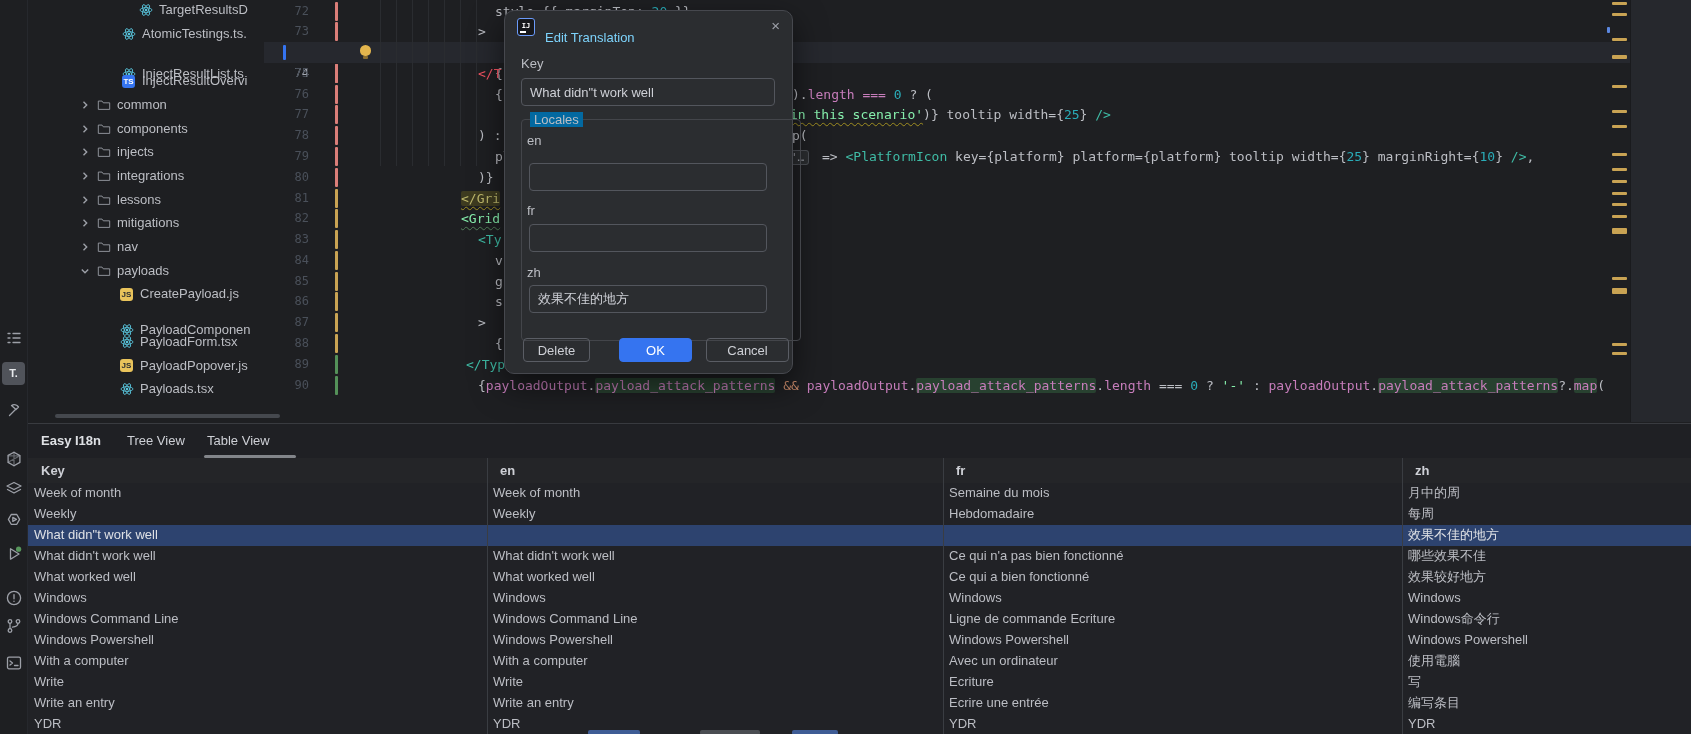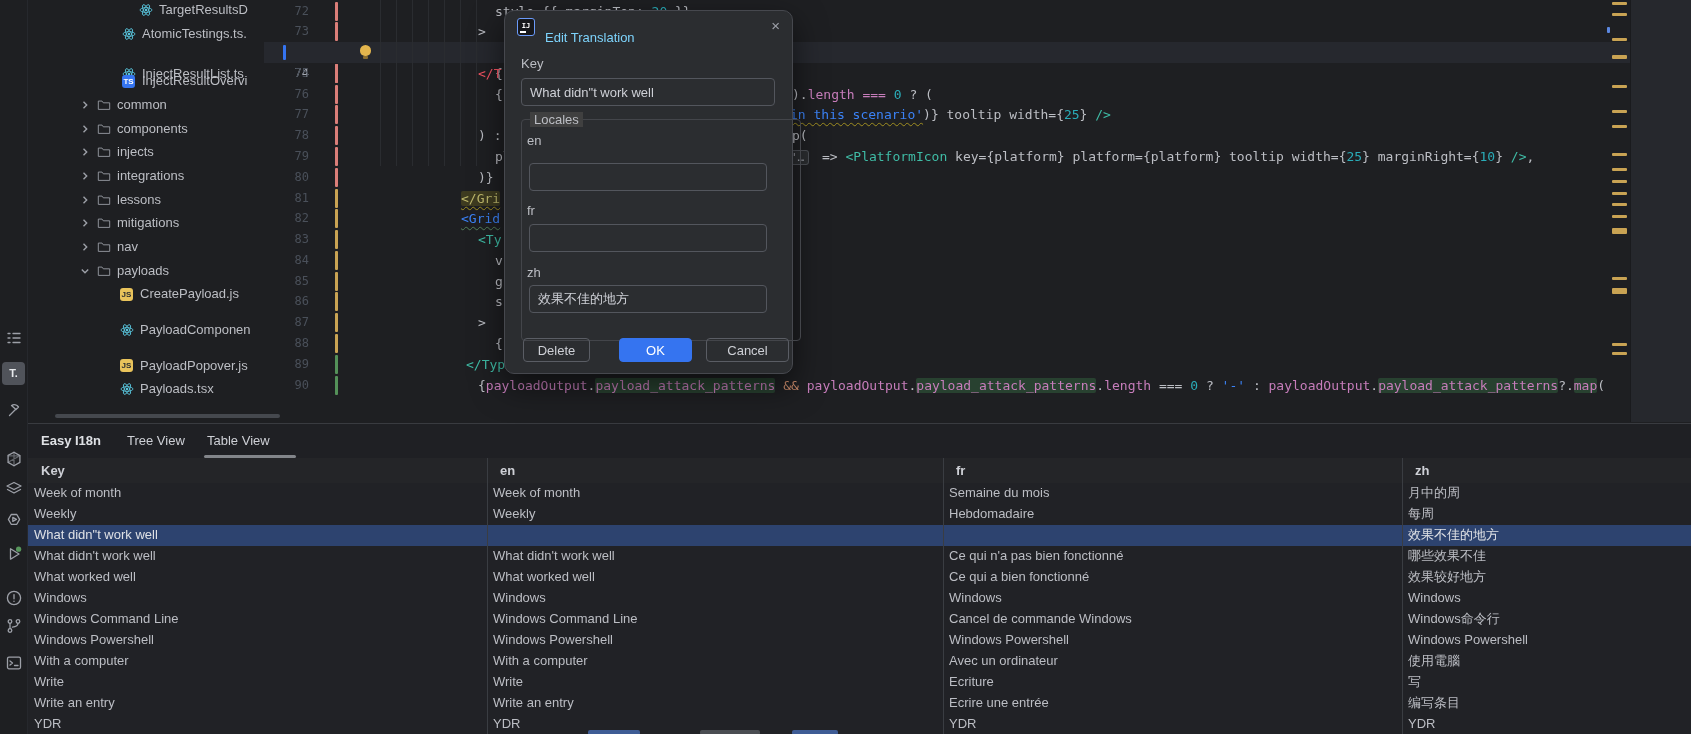--- a/index.html
+++ b/index.html
@@ -26,21 +26,21 @@
   #editor{left:264px;top:0;width:1366px;height:422px;}
   #caretline{position:absolute;left:0;width:1366px;top:42px;height:21px;background:#26282E;}
   .guide{position:absolute;top:0;height:166px;width:1px;background:#2A2C30;}
   .crow{position:absolute;left:0;right:0;height:21px;line-height:21px;font-family:"DejaVu Sans Mono",monospace;font-size:13px;white-space:pre;}
   .ln{position:absolute;left:0;width:45px;text-align:right;color:#4A505A;font-size:12px;}
   .ln.cur{color:#A1A6B0;}
   .vcs{position:absolute;left:71px;top:1px;width:3px;height:19px;border-radius:1px;}
   .seg{position:absolute;top:0;}
   .t-def{color:#BCBEC4}.t-tag{color:#3FBCA6}.t-tagred{color:#F75464}
   .t-tagol{color:#BDB76B;background:#3E3B20;border-radius:2px}
-  .t-str{color:#3b82f6}.t-num{color:#2AACB8}.t-fn{color:#C77DBB}.t-field{color:#C77DBB}.t-kw{color:#CF8E6D}
+  .t-str{color:#86efac}.t-num{color:#2AACB8}.t-fn{color:#C77DBB}.t-field{color:#C77DBB}.t-kw{color:#CF8E6D}
   .t-fold{border:1px solid #4E5157;background:#2B2D30;color:#9DA0A8;border-radius:3px;padding:0 4px;font-size:11px}
   .t-hl{background:rgba(60,130,75,.35);border-radius:2px}
   .t-wavy{text-decoration:underline wavy #A08E21;text-decoration-thickness:1px;text-underline-offset:3px}
   .t-gwavy{text-decoration:underline wavy #53805A;text-decoration-thickness:1px;text-underline-offset:3px}
   #caretbar{left:283px;top:45px;width:3px;height:15px;background:#3574F0;border-radius:1px;z-index:2;}
   #bulb{left:360px;top:45px;width:11px;height:11px;background:#E3B54D;border-radius:50% 50% 45% 45%;z-index:2;}
   #bulb:after{content:"";position:absolute;left:3px;top:11px;width:5px;height:3px;background:#8a6d2f;border-radius:1px;}
 
   
   #rstrip{left:1630px;top:0;width:61px;height:422px;background:#26282D;border-left:1px solid #1A1B1E;}
@@ -70,21 +70,21 @@
   #dlg-ico{position:absolute;left:12px;top:7px;width:16px;height:16px;background:#17181B;border:1px solid #6B9BFA;border-radius:3px;
            color:#fff;font:700 7px/14px "DejaVu Sans Mono",monospace;text-align:center;}
   #dlg-ico:after{content:"";position:absolute;left:2px;bottom:2px;width:6px;height:2px;background:#fff;}
   #dlg-title{position:absolute;left:40px;top:0;height:30px;line-height:30px;color:#7dd3fc;margin-top:12px;}
   #dlg-close{position:absolute;right:12px;top:0;height:30px;line-height:30px;color:#9DA0A8;font-size:15px;cursor:default;}
   .dlg-label{position:absolute;color:#BCBEC4;}
   .dlg-input{position:absolute;background:#2B2D30;border:1px solid #53565D;border-radius:4px;color:#CED0D6;
              font-size:13px;padding:0 8px;box-sizing:border-box;height:28px;outline:none;
              font-family:"Liberation Sans","DejaVu Sans",sans-serif;}
   #dlg-fieldset{position:absolute;left:14px;top:108px;width:258px;height:207px;border:1px solid #43454A;border-radius:4px;}
-  #dlg-legend{position:absolute;left:8px;top:-8px;background:#404040;padding:0 4px;color:#BCBEC4;}
+  #dlg-legend{position:absolute;left:8px;top:-8px;background:#0369a1;padding:0 4px;color:#BCBEC4;}
   .dbtn{position:absolute;top:327px;height:24px;border-radius:4px;font-size:13px;line-height:22px;text-align:center;
         color:#CED0D6;border:1px solid #5A5D64;background:transparent;box-sizing:border-box;}
   .dbtn.primary{background:#3574F0;border-color:#3574F0;color:#FFFFFF;}
 </style>
 </head>
 <body>
 
 <div id="stripe" class="abs">
   <div class="sic" style="top:326px">
       <svg width="18" height="18" viewBox="0 0 18 18">
@@ -306,20 +306,33 @@
         <svg width="14" height="14" viewBox="0 0 16 16">
           <g fill="none" stroke="#58C4DC" stroke-width="1">
             <ellipse cx="8" cy="8" rx="6.8" ry="2.7"></ellipse>
             <ellipse cx="8" cy="8" rx="6.8" ry="2.7" transform="rotate(60 8 8)"></ellipse>
             <ellipse cx="8" cy="8" rx="6.8" ry="2.7" transform="rotate(120 8 8)"></ellipse>
           </g>
           <circle cx="8" cy="8" r="1.4" fill="#58C4DC"></circle>
         </svg>
       </span>
       <span style="left:112px">PayloadComponen</span>
+    </div>
+    <div class="trow" style="top: 329.8px;">
+      <span style="left:92px">
+        <svg width="14" height="14" viewBox="0 0 16 16">
+          <g fill="none" stroke="#58C4DC" stroke-width="1">
+            <ellipse cx="8" cy="8" rx="6.8" ry="2.7"></ellipse>
+            <ellipse cx="8" cy="8" rx="6.8" ry="2.7" transform="rotate(60 8 8)"></ellipse>
+            <ellipse cx="8" cy="8" rx="6.8" ry="2.7" transform="rotate(120 8 8)"></ellipse>
+          </g>
+          <circle cx="8" cy="8" r="1.4" fill="#58C4DC"></circle>
+        </svg>
+      </span>
+      <span style="left:112px">PayloadForm.tsx</span>
     </div>
     <div class="trow" style="top: 353.5px;">
       <span style="left:92px">
         <span class="fbadge js">JS</span>
       </span>
       <span style="left:112px">PayloadPopover.js</span>
     </div>
     <div class="trow" style="top: 377.2px;">
       <span style="left:92px">
         <svg width="14" height="14" viewBox="0 0 16 16">
@@ -440,21 +453,21 @@
       </div>
       <div class="tr" style="top: 164px;">
         <span class="tc" style="left: 6px; width: 447px;">Windows</span>
         <span class="tc" style="left: 465px; width: 444px;">Windows</span>
         <span class="tc" style="left: 921px; width: 447px;">Windows</span>
         <span class="tc" style="left: 1380px; width: 277px;">Windows</span>
       </div>
       <div class="tr" style="top: 185px;">
         <span class="tc" style="left: 6px; width: 447px;">Windows Command Line</span>
         <span class="tc" style="left: 465px; width: 444px;">Windows Command Line</span>
-        <span class="tc" style="left: 921px; width: 447px;">Cancel de commande Windows</span>
+        <span class="tc" style="left: 921px; width: 447px;">Ligne de commande Ecriture</span>
         <span class="tc" style="left: 1380px; width: 277px;">Windows命令行</span>
       </div>
       <div class="tr" style="top: 206px;">
         <span class="tc" style="left: 6px; width: 447px;">Windows Powershell</span>
         <span class="tc" style="left: 465px; width: 444px;">Windows Powershell</span>
         <span class="tc" style="left: 921px; width: 447px;">Windows Powershell</span>
         <span class="tc" style="left: 1380px; width: 277px;">Windows Powershell</span>
       </div>
       <div class="tr" style="top: 227px;">
         <span class="tc" style="left: 6px; width: 447px;">With a computer</span>

